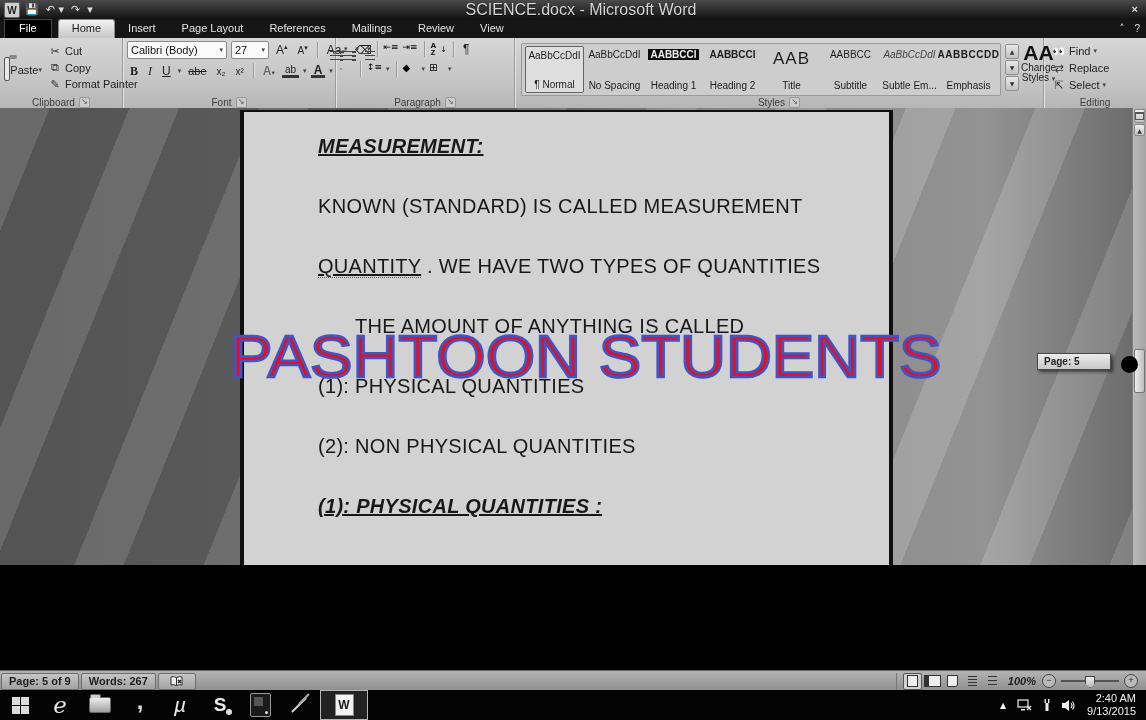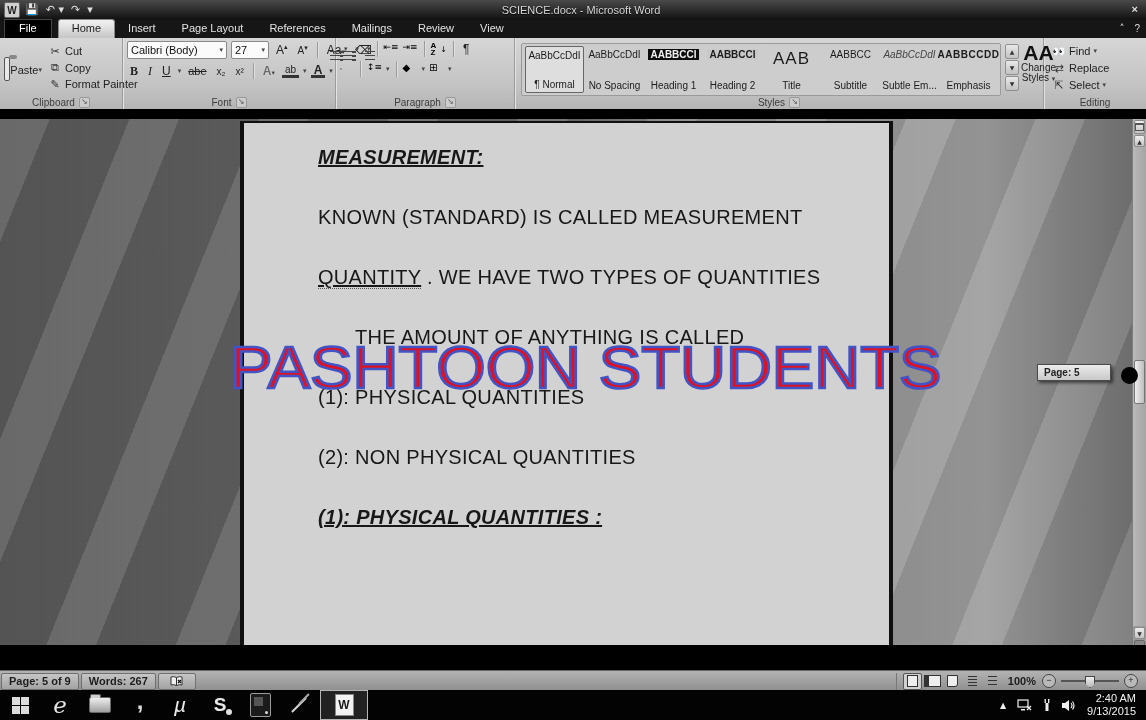--- a/index.html
+++ b/index.html
@@ -7,21 +7,21 @@
        font-family:"Liberation Sans","DejaVu Sans",sans-serif;-webkit-font-smoothing:antialiased;}
   .icon{font-family:"DejaVu Sans",sans-serif;}
 
   
   .titlebar{position:absolute;left:0;top:0;width:1146px;height:20px;
     background:linear-gradient(#4a4a4a,#101010);display:flex;align-items:center;}
   .qat{display:flex;align-items:center;gap:3px;padding-left:4px;}
   .qat-btn{color:#ddd;font-size:11px;line-height:14px;height:14px;padding:0 2px;}
   .word-app-icon{width:14px;height:14px;background:#cfcfcf;color:#222;font-weight:bold;font-size:10px;
     display:flex;align-items:center;justify-content:center;border:1px solid #666;border-radius:2px;}
-  .win-title{position:absolute;left:16px;right:0;text-align:center;color:#d6d6d6;font-size:11px;
+  .win-title{position:absolute;left:16px;right:0;text-align:center;color:#d6d6d6;font-size:16px;
     text-shadow:0 1px 1px #000;pointer-events:none;}
   .close-btn{position:absolute;right:8px;top:3px;color:#ddd;font-size:11px;font-weight:bold;}
 
   
   .tabrow{position:absolute;left:0;top:20px;width:1146px;height:18px;background:#161616;display:flex;align-items:flex-end;}
   .tab{color:#e2e2e2;font-size:11px;padding:2px 13px 2px;height:14px;line-height:13px;text-align:right;}
   .tab.file{background:#000;color:#fff;border:1px solid #444;border-bottom:none;margin-left:4px;padding:2px 14px 2px;}
   .tab.active{background:linear-gradient(#f2f2f2,#c6c6c6);color:#1a1a1a;border-radius:3px 3px 0 0;
     border:1px solid #8a8a8a;border-bottom:none;margin-left:6px;}
   .tab-right{position:absolute;right:6px;top:3px;display:flex;gap:10px;color:#ddd;font-size:10px;}
@@ -83,21 +83,21 @@
   .gal-scroll{display:flex;flex-direction:column;gap:1px;margin:3px 2px 0;}
   .gal-scroll span{width:12px;height:13px;border:1px solid #909090;background:linear-gradient(#e9e9e9,#c2c2c2);
     font-size:6px;display:flex;align-items:center;justify-content:center;color:#333;border-radius:2px;}
   .change-styles{width:52px;display:flex;flex-direction:column;align-items:center;font-size:10px;color:#222;padding-top:2px;}
   .aa-big{font-size:21px;font-weight:bold;line-height:20px;color:#111;}
 
   
   .edit-col{display:flex;flex-direction:column;justify-content:space-between;padding:2px 2px 3px;}
 
   
-  .workspace{position:absolute;left:0;top:119px;width:1146px;height:526px;overflow:hidden;
+  .workspace{position:absolute;left:0;top:108px;width:1146px;height:457px;overflow:hidden;
     background:linear-gradient(90deg,#585858 0,#666 48%,#8c8c8c 62%,#9b9b9b 86%,#6f6f6f 100%);}
   .workspace:before{content:"";position:absolute;inset:0;
     background:repeating-linear-gradient(112deg,rgba(255,255,255,.10) 0 46px,rgba(0,0,0,.05) 46px 120px);}
   .page{position:absolute;left:240px;top:2px;width:653px;height:559px;background:#d2d2d2;
     border-left:4px solid #101010;border-right:4px solid #101010;border-top:2px solid #101010;box-sizing:border-box;}
   .doc-content{padding:23px 20px 0 74px;color:#181818;}
   .doc-line{font-size:20px;letter-spacing:.3px;margin-bottom:37px;white-space:nowrap;}
   .doc-line.heading{font-weight:bold;font-style:italic;text-decoration:underline;text-decoration-thickness:2px;}
   .doc-line.indent{padding-left:37px;}
   .wavy{text-decoration:underline;border-bottom:1px dotted #555;}
@@ -121,21 +121,21 @@
     border:1px solid #777;border-radius:2px;box-sizing:border-box;}
   .sc-bottom{position:absolute;bottom:0;left:0;width:13px;background:#9c9c9c;padding-bottom:1px;}
   .cursor-blob{position:absolute;right:8px;top:248px;width:17px;height:17px;background:#000;border-radius:50%;z-index:7;}
 
   
   .statusbar{position:absolute;left:0;top:670px;width:1146px;height:20px;
     background:linear-gradient(#b3b3b3,#8e8e8e);display:flex;align-items:center;font-size:11px;color:#1d1d1d;border-top:1px solid #666;}
   .seg{height:15px;margin:0 1px;padding:0 7px;display:flex;align-items:center;font-weight:bold;
     border:1px solid #6f6f6f;border-radius:2px;background:linear-gradient(#c6c6c6,#a2a2a2);}
   .spell-seg{width:22px;justify-content:center;}
-  .status-right{margin-left:auto;display:flex;align-items:center;gap:6px;padding-right:8px;}
+  .status-right{margin-left:auto;display:flex;align-items:center;gap:6px;padding-right:8px;font-style:italic;}
   .viewbtns{display:flex;gap:1px;border-left:1px solid #777;padding-left:6px;}
   .vbtn{width:17px;height:15px;display:flex;align-items:center;justify-content:center;border:1px solid transparent;border-radius:2px;}
   .vbtn.sel{border-color:#555;background:#cfcfcf;}
   .vbtn i{width:9px;height:10px;border:1px solid #333;background:#eee;display:block;}
   .vbtn.v2 i{width:11px;border-left:5px solid #333;}
   .vbtn.v3 i{border-radius:0 0 3px 0;}
   .vbtn.v4 i{border:none;background:repeating-linear-gradient(#333 0 1px,transparent 1px 3px);}
   .vbtn.v5 i{border:none;background:repeating-linear-gradient(#333 0 1.5px,transparent 1.5px 4px);}
   .zoomctl{display:flex;align-items:center;gap:5px;}
   .zbtn{width:12px;height:12px;border:1px solid #444;border-radius:50%;font-size:9px;line-height:10px;text-align:center;color:#222;background:#b9b9b9;}

